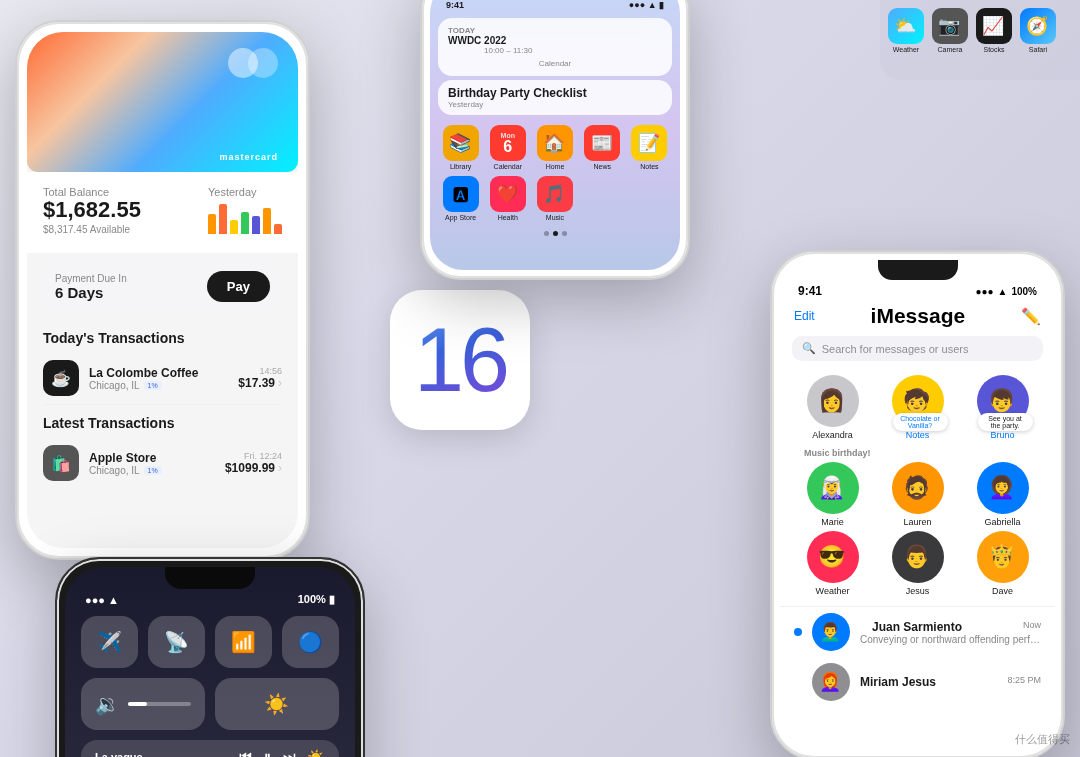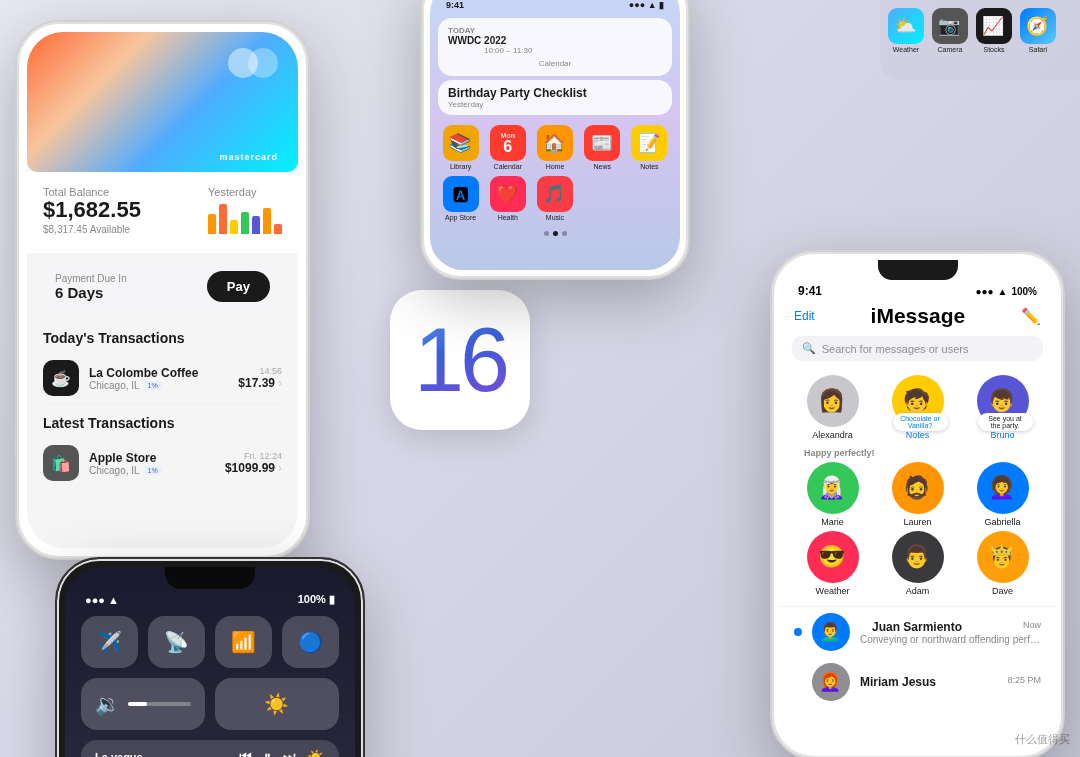--- a/index.html
+++ b/index.html
@@ -723,21 +723,21 @@
         </div>
         <div class="pinned-item">
           <div class="avatar-wrap">
             <div class="avatar-circle" style="background:#5856d6;">👦</div>
             <div class="avatar-bubble">See you at the party.</div>
           </div>
           <span class="pinned-name blue">Bruno</span>
         </div>
       </div>
 
-      <div class="msg-section-label">Happy perfectly!</div>
+      <div class="msg-section-label">Music birthday!</div>
 
       <div class="pinned-row">
         <div class="pinned-item">
           <div class="avatar-wrap">
             <div class="avatar-circle" style="background:#34c759;">🧝‍♀️</div>
           </div>
           <span class="pinned-name">Marie</span>
         </div>
         <div class="pinned-item">
           <div class="avatar-wrap">
@@ -757,21 +757,21 @@
         <div class="pinned-item">
           <div class="avatar-wrap">
             <div class="avatar-circle" style="background:#ff2d55;">😎</div>
           </div>
           <span class="pinned-name">Weather</span>
         </div>
         <div class="pinned-item">
           <div class="avatar-wrap">
             <div class="avatar-circle" style="background:#3a3a3c;">👨</div>
           </div>
-          <span class="pinned-name">Adam</span>
+          <span class="pinned-name">Jesus</span>
         </div>
         <div class="pinned-item">
           <div class="avatar-wrap">
             <div class="avatar-circle" style="background:#ff9f0a;">🤴</div>
           </div>
           <span class="pinned-name">Dave</span>
         </div>
       </div>
     </div>
 

